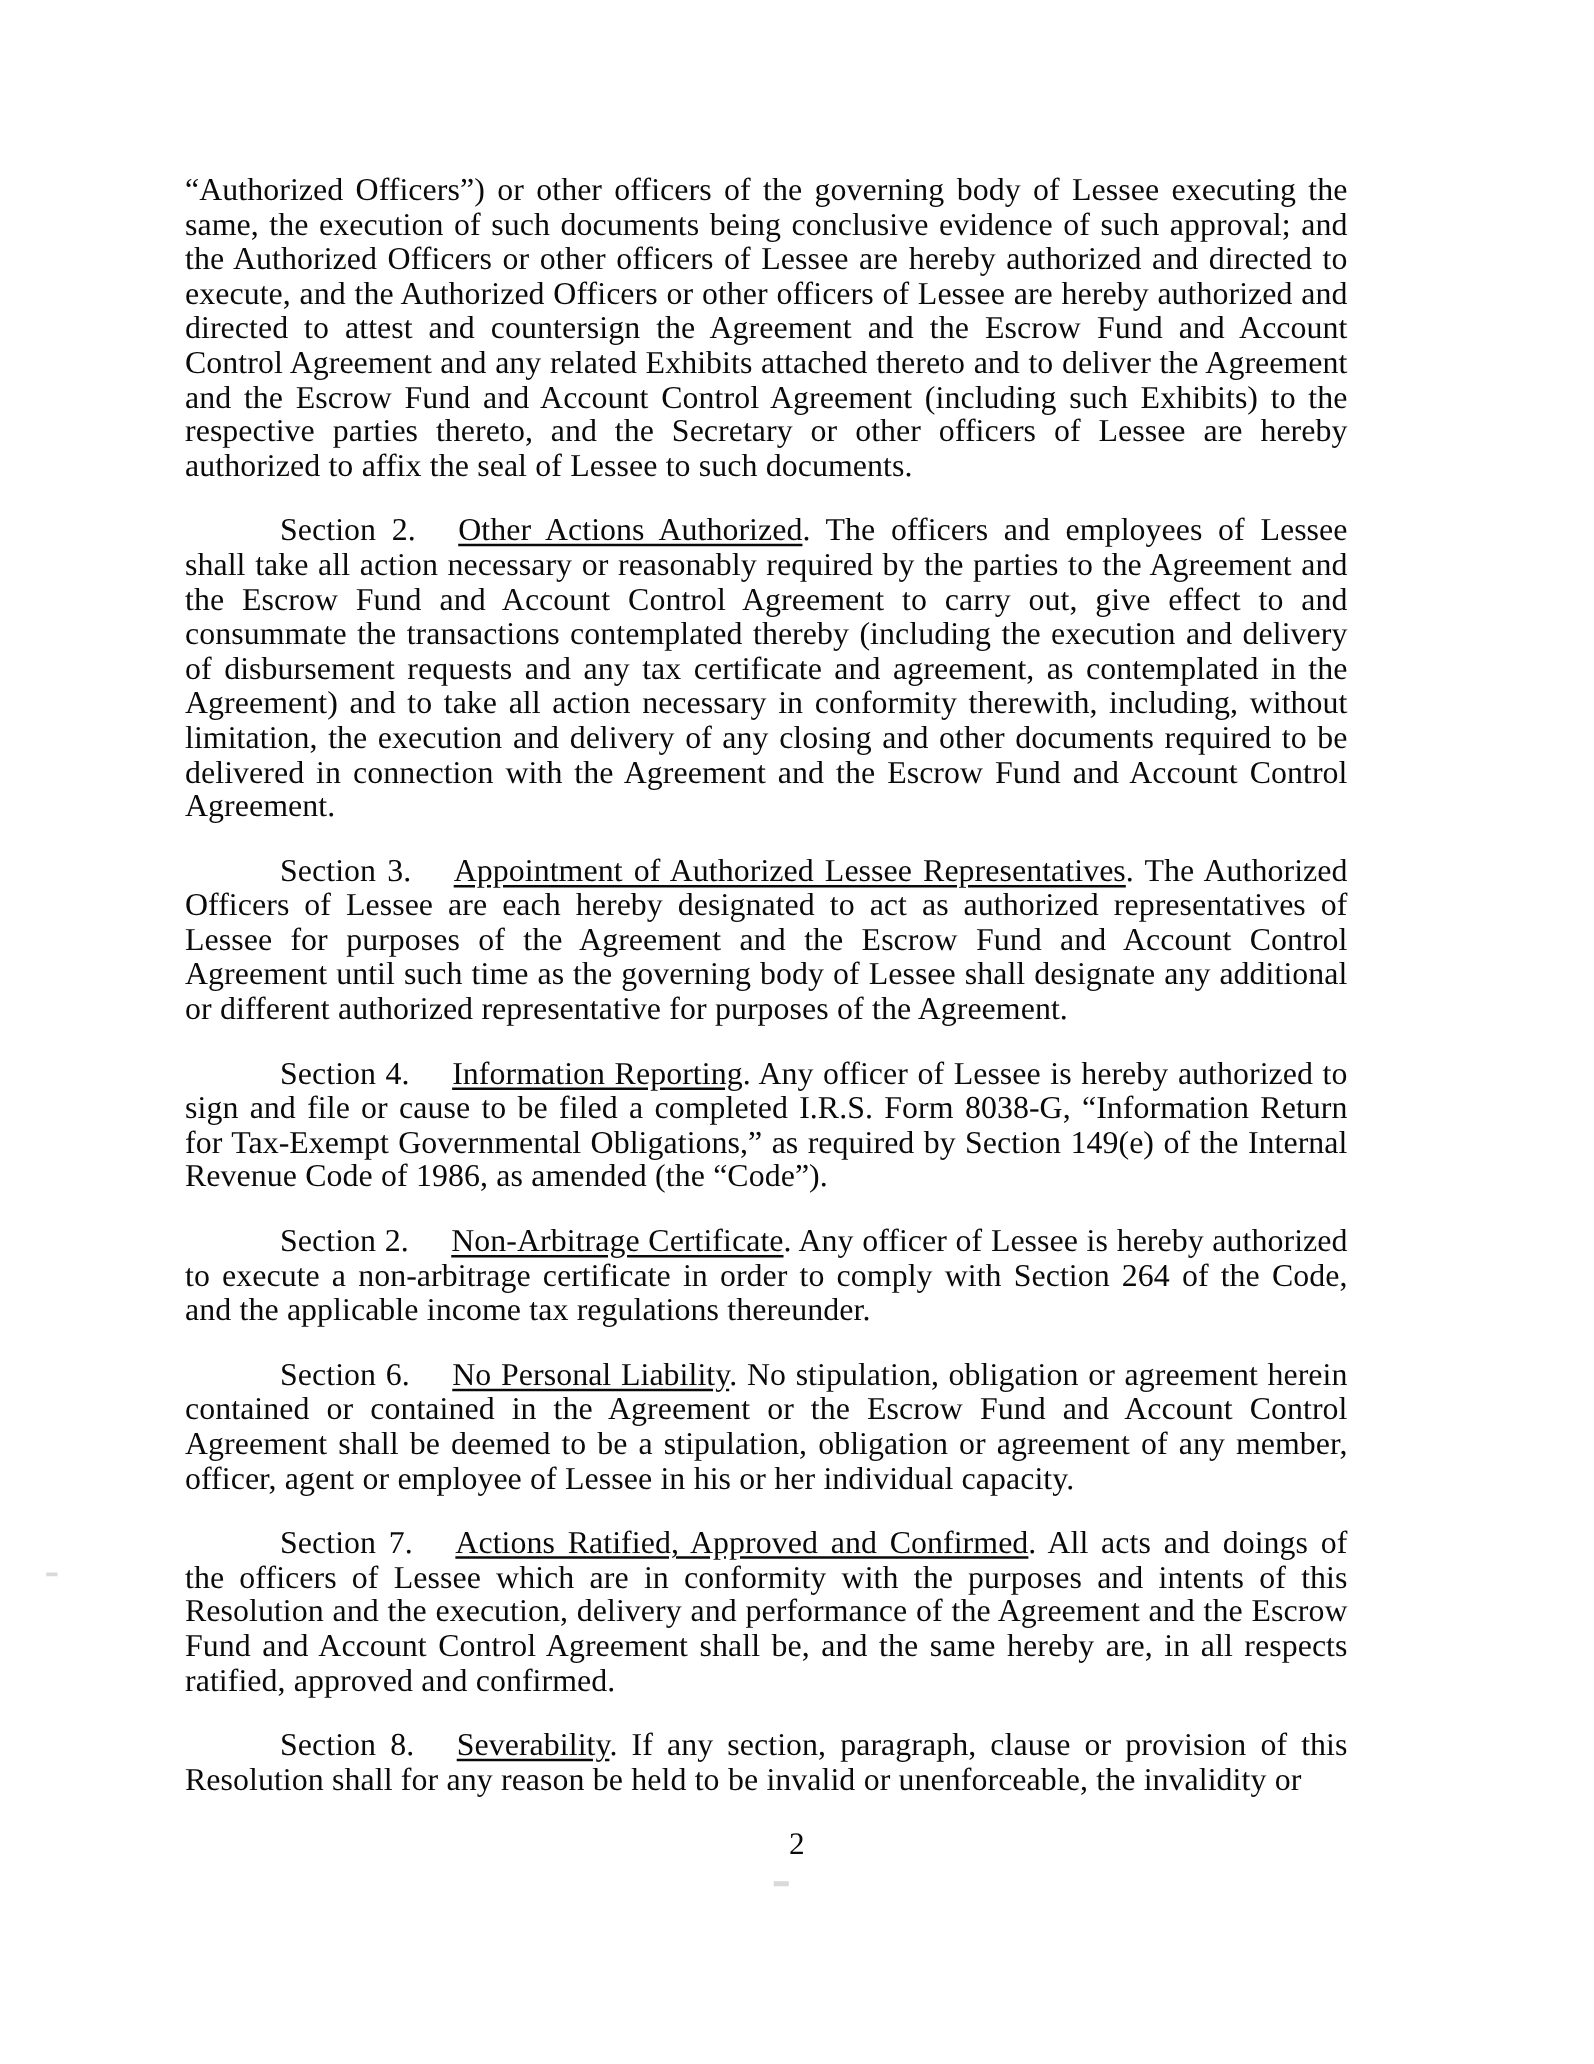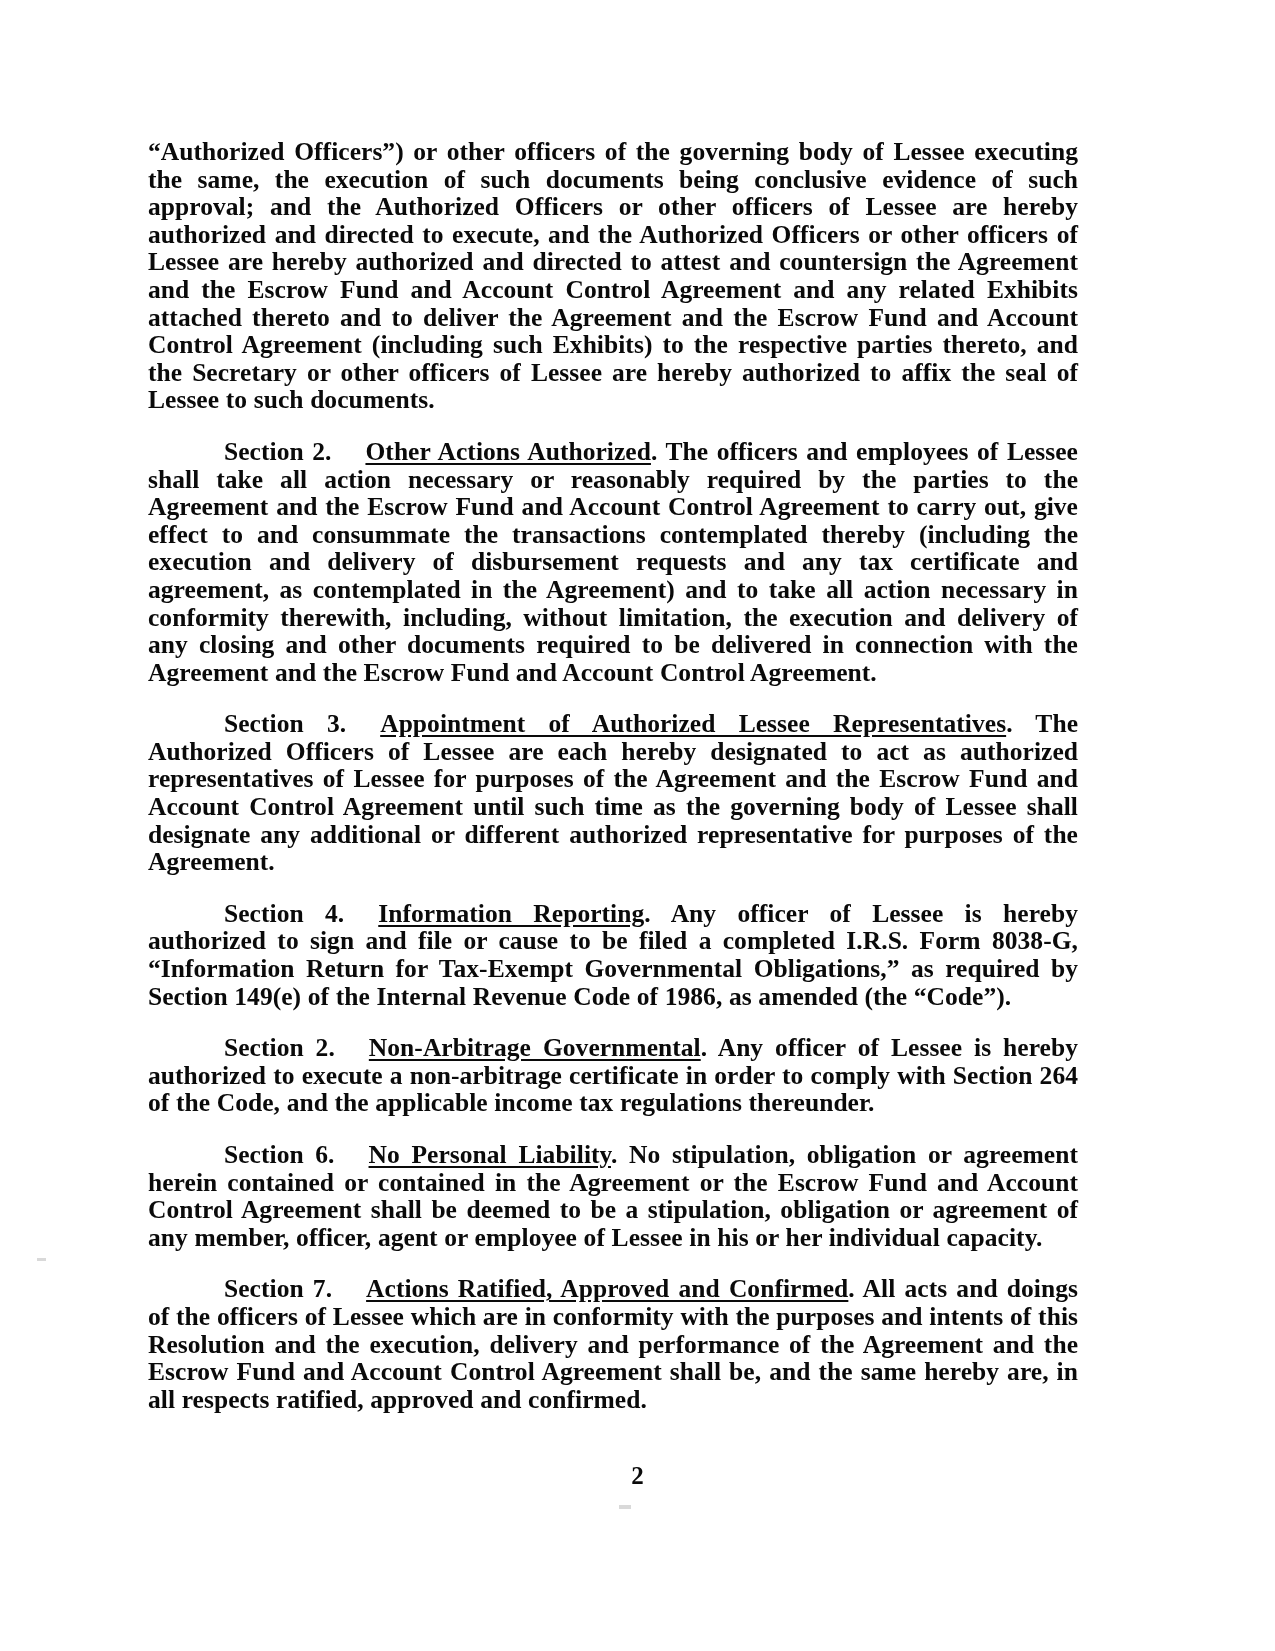--- a/index.html
+++ b/index.html
@@ -9,21 +9,20 @@
   }
   .page {
     position: relative;
     width: 1275px;
     height: 1651px;
     background: #ffffff;
     margin: 0 auto;
     overflow: hidden;
     font-family: "Liberation Serif", "DejaVu Serif", serif;
     color: #0a0a0a;
-    font-weight: bold;
   }
   .body-col {
     position: absolute;
     left: 148px;
     top: 138px;
     width: 930px;
   }
   p.para {
     margin: 0 0 24px 0;
     font-size: 25.5px;
@@ -77,24 +76,25 @@
   <div class="body-col">
 
     <p class="para"><span>“Authorized Officers”) or other officers of the governing body of Lessee executing the same, the execution of such documents being conclusive evidence of such approval; and the Authorized Officers or other officers of Lessee are hereby authorized and directed to execute, and the Authorized Officers or other officers of Lessee are hereby authorized and directed to attest and countersign the Agreement and the Escrow Fund and Account Control Agreement and any related Exhibits attached thereto and to deliver the Agreement and the Escrow Fund and Account Control Agreement (including such Exhibits) to the respective parties thereto, and the Secretary or other officers of Lessee are hereby authorized to affix the seal of Lessee to such documents.</span></p>
 
     <p class="para"><span class="indent"></span><span>Section 2.</span><span class="gap"></span><span class="sec-title">Other Actions Authorized</span><span>.  The officers and employees of Lessee shall take all action necessary or reasonably required by the parties to the Agreement and the Escrow Fund and Account Control Agreement to carry out, give effect to and consummate the transactions contemplated thereby (including the execution and delivery of disbursement requests and any tax certificate and agreement, as contemplated in the Agreement) and to take all action necessary in conformity therewith, including, without limitation, the execution and delivery of any closing and other documents required to be delivered in connection with the Agreement and the Escrow Fund and Account Control Agreement.</span></p>
 
     <p class="para"><span class="indent"></span><span>Section 3.</span><span class="gap"></span><span class="sec-title">Appointment of Authorized Lessee Representatives</span><span>.   The Authorized Officers of Lessee are each hereby designated to act as authorized representatives of Lessee for purposes of the Agreement and the Escrow Fund and Account Control Agreement until such time as the governing body of Lessee shall designate any additional or different authorized representative for purposes of the Agreement.</span></p>
 
     <p class="para"><span class="indent"></span><span>Section 4.</span><span class="gap"></span><span class="sec-title">Information Reporting</span><span>.  Any officer of Lessee is hereby authorized to sign and file or cause to be filed a completed I.R.S. Form  8038-G, “Information Return for Tax-Exempt Governmental Obligations,” as required by Section 149(e) of the Internal Revenue Code of 1986, as amended (the “Code”).</span></p>
 
-    <p class="para"><span class="indent"></span><span>Section 2.</span><span class="gap"></span><span class="sec-title">Non-Arbitrage Governmental</span><span>.  Any officer of Lessee is hereby authorized to execute a non-arbitrage certificate in order to comply with Section 264 of the Code, and the applicable income tax regulations thereunder.</span></p>
+    <p class="para"><span class="indent"></span><span>Section 2.</span><span class="gap"></span><span class="sec-title">Non-Arbitrage Certificate</span><span>.  Any officer of Lessee is hereby authorized to execute a non-arbitrage certificate in order to comply with Section 264 of the Code, and the applicable income tax regulations thereunder.</span></p>
 
     <p class="para"><span class="indent"></span><span>Section 6.</span><span class="gap"></span><span class="sec-title">No Personal Liability</span><span>.   No stipulation, obligation or agreement herein contained or contained in the Agreement or the Escrow Fund and Account Control Agreement shall be deemed to be a stipulation, obligation or agreement of any member, officer, agent or employee of Lessee in his or her individual capacity.</span></p>
 
     <p class="para"><span class="indent"></span><span>Section 7.</span><span class="gap"></span><span class="sec-title">Actions Ratified, Approved and Confirmed</span><span>.  All acts and doings of the officers of Lessee which are in conformity with the purposes and intents of this Resolution and the execution, delivery and performance of the Agreement and the Escrow Fund and Account Control Agreement shall be, and the same hereby are, in all respects ratified, approved and confirmed.</span></p>
 
+    <p class="para"><span class="indent"></span><span>Section 8.</span><span class="gap"></span><span class="sec-title">Severability</span><span>. If any section, paragraph, clause or provision of this Resolution shall for any reason be held to be invalid or unenforceable, the invalidity or</span></p>
 
   </div>
 
   <div class="page-number">2</div>
 
 </div>
 
 </body></html>

